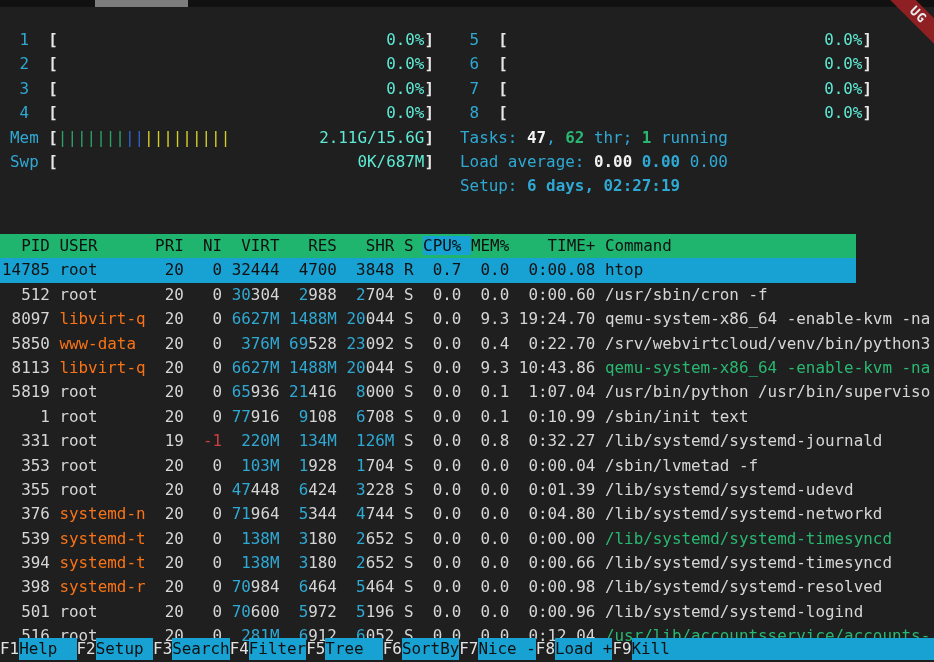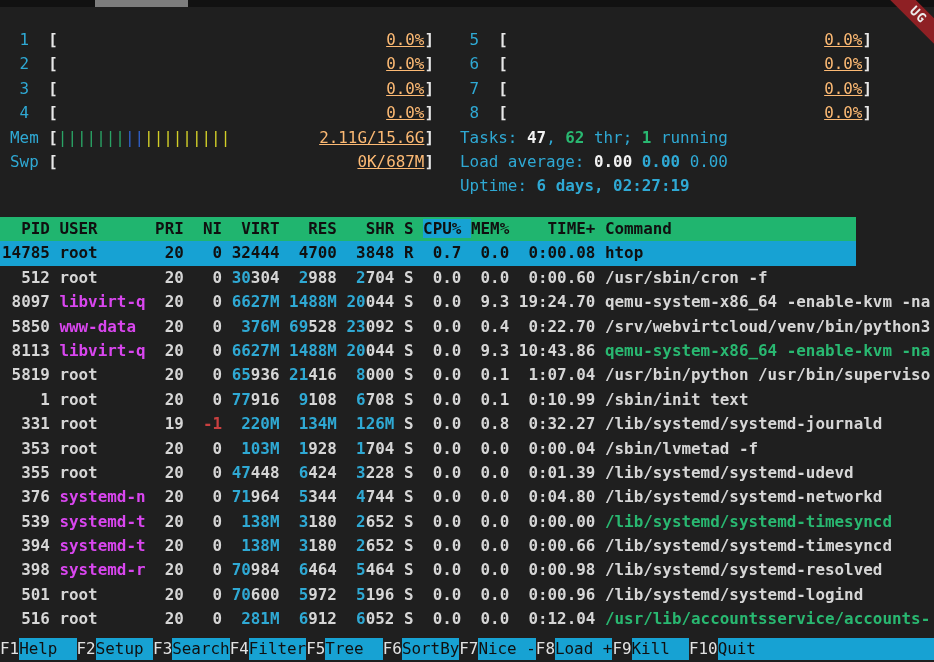--- a/index.html
+++ b/index.html
@@ -12,36 +12,36 @@
   .topstrip { position:absolute; top:0; left:0; width:934px; height:7px; background:#111; }
   .thumb { position:absolute; top:0; left:95px; width:93px; height:7px; background:#7d7d7d; }
 
   .col-left  { position:absolute; top:28px; left:10px;  width:424px; }
   .col-right { position:absolute; top:28px; left:460px; width:412px; }
 
   .meter { display:flex; align-items:baseline; height:24.4px; white-space:pre; }
   .mlabel { display:inline-block; width:4ch; color:#2fa9d4; }
   .bracket { color:#e8e8e8; font-weight:bold; }
   .mfill { flex:1; overflow:hidden; white-space:pre; }
-  .mval { color:#fdba74;text-decoration:underline; }
+  .mval { color:#5eead4; }
   .pipe-g { color:#2aa465; } .pipe-b { color:#3060c8; } .pipe-y { color:#d2cf28; }
 
   .tline { height:24.4px; white-space:pre; }
   .cy  { color:#2fa9d4;margin-top:36px; }
   .cyb { color:#2fa9d4; font-weight:bold; }
   .wb  { color:#f2f2f2; font-weight:bold; }
   .gb  { color:#29b871; font-weight:bold; }
 
-  .table { position:absolute; top:217px; left:0; width:856px;font-weight:bold; }
+  .table { position:absolute; top:234px; left:0; width:856px; }
   .thead { height:24.4px; background:#20b56f; color:#101010; white-space:pre; padding-left:2px; }
   .thead .hsort { background:#17a2d3; }
   .row { height:24.4px; white-space:pre; padding-left:2px; }
   .row span.w   { color:#d6d6d6; }
   .row span.c   { color:#2fa9d4; }
-  .row span.dim { color:#d946ef; }
+  .row span.dim { color:#f97316; }
   .row span.red { color:#c94040; }
   .row span.grn { color:#29b871; }
   .row.sel { background:#17a2d3; }
   .row.sel span { color:#101010 !important; }
 
   .fnbar { position:absolute; top:638px; left:0; width:934px; height:22px; display:flex; line-height:22px; }
   .fnitem { display:flex; white-space:pre; }
   .fnitem:last-child { flex:1; }
   .fnkey { color:#e2e2e2; }
   .fnlabel { background:#17a2d3; color:#101010; }
@@ -79,21 +79,21 @@
 
   <div class="col-right">
     <div id="cpu-right">
         <div class="meter"><span class="mlabel"> 5</span><span class="bracket">[</span><span class="mfill"></span><span class="mval">0.0%</span><span class="bracket">]</span></div>
         <div class="meter"><span class="mlabel"> 6</span><span class="bracket">[</span><span class="mfill"></span><span class="mval">0.0%</span><span class="bracket">]</span></div>
         <div class="meter"><span class="mlabel"> 7</span><span class="bracket">[</span><span class="mfill"></span><span class="mval">0.0%</span><span class="bracket">]</span></div>
         <div class="meter"><span class="mlabel"> 8</span><span class="bracket">[</span><span class="mfill"></span><span class="mval">0.0%</span><span class="bracket">]</span></div>
       </div>
     <div class="tline"><span class="cy">Tasks: </span><span class="wb">47</span><span class="cy">, </span><span class="gb">62</span><span class="cy"> thr; </span><span class="gb">1</span><span class="cy"> running</span></div>
     <div class="tline"><span class="cy">Load average: </span><span class="wb">0.00 </span><span class="cyb">0.00 </span><span class="cy">0.00</span></div>
-    <div class="tline"><span class="cy">Uptime: </span><span class="cyb">6 days, 02:27:19</span></div>
+    <div class="tline"><span class="cy">Setup: </span><span class="cyb">6 days, 02:27:19</span></div>
   </div>
 
   <div class="table">
     <div class="thead" id="thead"><span>  PID</span><span> </span><span>USER     </span><span> </span><span>PRI</span><span> </span><span> NI</span><span> </span><span> VIRT</span><span> </span><span>  RES</span><span> </span><span>  SHR</span><span> </span><span>S</span><span> </span><span class="hsort">CPU% </span><span>MEM%</span><span> </span><span>   TIME+</span><span> </span><span>Command</span></div>
     <div id="tbody">
         <div class="row sel"><span class="w">14785</span><span class="w"> </span><span class="w">root     </span><span class="w"> </span><span class="w"> 20</span><span class="w"> </span><span class="w">  0</span><span class="w"> </span><span class="c">32</span><span class="w">444</span><span class="w"> </span><span class="c"> 4</span><span class="w">700</span><span class="w"> </span><span class="c"> 3</span><span class="w">848</span><span class="w"> </span><span class="w">R</span><span class="w"> </span><span class="w"> 0.7</span><span class="w"> </span><span class="w"> 0.0</span><span class="w"> </span><span class="w"> 0:00.08</span><span class="w"> </span><span class="w">htop</span></div>
         <div class="row"><span class="w">  512</span><span class="w"> </span><span class="w">root     </span><span class="w"> </span><span class="w"> 20</span><span class="w"> </span><span class="w">  0</span><span class="w"> </span><span class="c">30</span><span class="w">304</span><span class="w"> </span><span class="c"> 2</span><span class="w">988</span><span class="w"> </span><span class="c"> 2</span><span class="w">704</span><span class="w"> </span><span class="w">S</span><span class="w"> </span><span class="w"> 0.0</span><span class="w"> </span><span class="w"> 0.0</span><span class="w"> </span><span class="w"> 0:00.60</span><span class="w"> </span><span class="w">/usr/sbin/cron -f</span></div>
         <div class="row"><span class="w"> 8097</span><span class="w"> </span><span class="dim">libvirt-q</span><span class="w"> </span><span class="w"> 20</span><span class="w"> </span><span class="w">  0</span><span class="w"> </span><span class="c">6627M</span><span class="w"></span><span class="w"> </span><span class="c">1488M</span><span class="w"></span><span class="w"> </span><span class="c">20</span><span class="w">044</span><span class="w"> </span><span class="w">S</span><span class="w"> </span><span class="w"> 0.0</span><span class="w"> </span><span class="w"> 9.3</span><span class="w"> </span><span class="w">19:24.70</span><span class="w"> </span><span class="w">qemu-system-x86_64 -enable-kvm -na</span></div>
         <div class="row"><span class="w"> 5850</span><span class="w"> </span><span class="dim">www-data </span><span class="w"> </span><span class="w"> 20</span><span class="w"> </span><span class="w">  0</span><span class="w"> </span><span class="c"> 376M</span><span class="w"></span><span class="w"> </span><span class="c">69</span><span class="w">528</span><span class="w"> </span><span class="c">23</span><span class="w">092</span><span class="w"> </span><span class="w">S</span><span class="w"> </span><span class="w"> 0.0</span><span class="w"> </span><span class="w"> 0.4</span><span class="w"> </span><span class="w"> 0:22.70</span><span class="w"> </span><span class="w">/srv/webvirtcloud/venv/bin/python3</span></div>
         <div class="row"><span class="w"> 8113</span><span class="w"> </span><span class="dim">libvirt-q</span><span class="w"> </span><span class="w"> 20</span><span class="w"> </span><span class="w">  0</span><span class="w"> </span><span class="c">6627M</span><span class="w"></span><span class="w"> </span><span class="c">1488M</span><span class="w"></span><span class="w"> </span><span class="c">20</span><span class="w">044</span><span class="w"> </span><span class="w">S</span><span class="w"> </span><span class="w"> 0.0</span><span class="w"> </span><span class="w"> 9.3</span><span class="w"> </span><span class="w">10:43.86</span><span class="w"> </span><span class="grn">qemu-system-x86_64 -enable-kvm -na</span></div>
@@ -114,17 +114,16 @@
   <div class="fnbar" id="fnbar">
       <div class="fnitem"><span class="fnkey">F1</span><span class="fnlabel">Help  </span></div>
       <div class="fnitem"><span class="fnkey">F2</span><span class="fnlabel">Setup </span></div>
       <div class="fnitem"><span class="fnkey">F3</span><span class="fnlabel">Search</span></div>
       <div class="fnitem"><span class="fnkey">F4</span><span class="fnlabel">Filter</span></div>
       <div class="fnitem"><span class="fnkey">F5</span><span class="fnlabel">Tree  </span></div>
       <div class="fnitem"><span class="fnkey">F6</span><span class="fnlabel">SortBy</span></div>
       <div class="fnitem"><span class="fnkey">F7</span><span class="fnlabel">Nice -</span></div>
       <div class="fnitem"><span class="fnkey">F8</span><span class="fnlabel">Load +</span></div>
       <div class="fnitem"><span class="fnkey">F9</span><span class="fnlabel">Kill  </span></div>
-      <div class="fnitem"><span class="fnkey">F10</span><span class="fnlabel">Quit  </span></div>
     </div>
 
   <div class="ribbon">UG</div>
 </div>
 
 </body></html>

